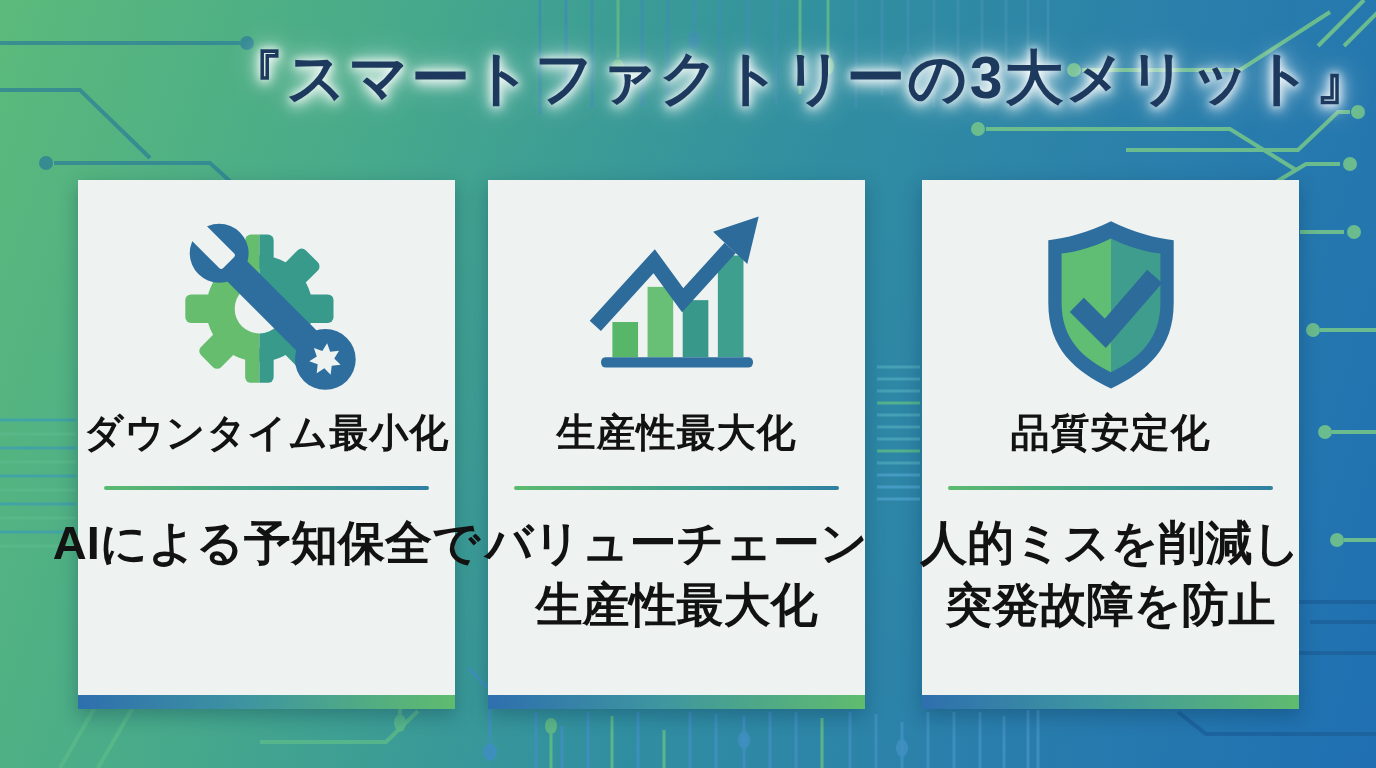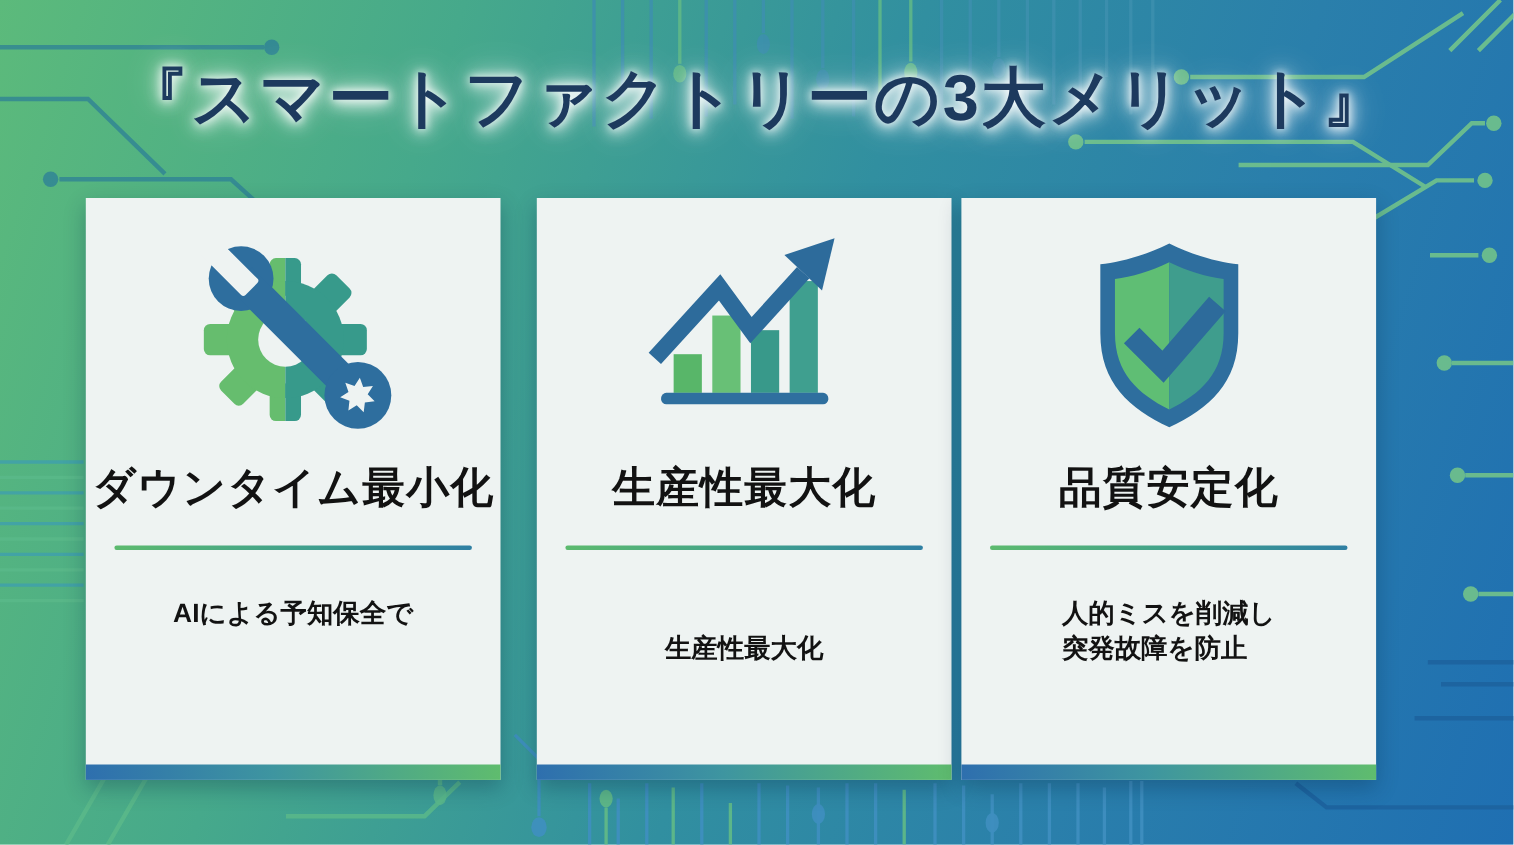--- a/index.html
+++ b/index.html
@@ -6,44 +6,44 @@
   body{
     width:1376px;height:768px;overflow:hidden;
     font-family:"Liberation Sans","DejaVu Sans",sans-serif;
   }
   #stage{
     position:relative;width:1376px;height:768px;overflow:hidden;
     background:linear-gradient(108deg,#5cba7b 0%,#46a98b 26%,#318fa0 52%,#2a7fab 74%,#1f6fb2 100%);
   }
   .circuit{position:absolute;left:0;top:0;width:1376px;height:768px;pointer-events:none;}
   .main-title{
-    position:absolute;top:50px;left:0;width:100%;text-align:center;
+    position:absolute;top:39px;left:0;width:100%;text-align:right;
     font-size:59px;font-weight:800;letter-spacing:2px;color:#1d3a5e;
     text-shadow:0 0 8px rgba(255,255,255,.95),0 0 18px rgba(255,255,255,.85),
                 0 0 34px rgba(255,255,255,.65),0 4px 14px rgba(255,255,255,.75);
     white-space:nowrap;
   }
   .card{
     position:absolute;top:180px;width:377px;height:529px;background:#eef3f2;
     box-shadow:0 7px 18px rgba(8,40,70,.30);
     display:flex;flex-direction:column;align-items:center;
   }
-  .card.c1{left:78px}.card.c2{left:488px}.card.c3{left:874px}
+  .card.c1{left:78px}.card.c2{left:488px}.card.c3{left:922px}
   .icon-wrap{margin-top:28px;width:190px;height:190px;}
   .card-title{
-    margin-top:18px;font-size:39px;font-weight:800;color:#121212;
+    margin-top:8px;font-size:39px;font-weight:800;color:#121212;
     letter-spacing:1px;white-space:nowrap;
   }
   .card-divider{
     margin-top:26px;width:325px;height:4px;border-radius:2px;
     background:linear-gradient(90deg,#5cba6e 0%,#3f9f8e 55%,#2f7fa3 100%);
   }
   .card-body{
-    margin-top:42px;font-size:24px;font-weight:700;color:#121212;
-    text-align:left;line-height:1.32;white-space:nowrap;
+    margin-top:22px;font-size:47px;font-weight:700;color:#121212;
+    text-align:center;line-height:1.32;white-space:nowrap;
   }
   .accent-bar{
     position:absolute;left:0;bottom:0;width:100%;height:14px;
     background:linear-gradient(90deg,#2e6fae 0%,#3e95a0 45%,#5fbc6e 100%);
   }
 </style>
 </head>
 <body>
 
 <div id="stage">
@@ -204,21 +204,21 @@
         <rect x="106" y="97" width="27" height="60" fill="#38998a"></rect>
         <rect x="143" y="50" width="27" height="107" fill="#3f9f8f"></rect>
         <rect x="20" y="157" width="160" height="11" rx="5" fill="#2f6f9f"></rect>
         <path d="M14 124L76 56L106 97L156 42" stroke="#2d6b9b" stroke-width="16" fill="none" stroke-linejoin="miter"></path>
         <polygon points="186,9 174,59 138,25" fill="#2d6b9b"></polygon>
       </svg>
     </div>
     <div class="card-title">生産性最大化</div>
     <div class="card-divider"></div>
     <div class="card-body">
-      <br>
+      <span>バリューチェーン</span><br>
       <span>生産性最大化</span>
     </div>
     <div class="accent-bar"></div>
   </div>
 
   <div class="card c3">
     <div class="icon-wrap">
       <svg viewBox="0 0 200 200" width="190" height="190" xmlns="http://www.w3.org/2000/svg">
         <defs>
           <path id="shieldInner" d="M100 32 C118 41 136 46 152 48 L152 100 C152 138 130 158 100 173 C70 158 48 138 48 100 L48 48 C64 46 82 41 100 32 Z"></path>

